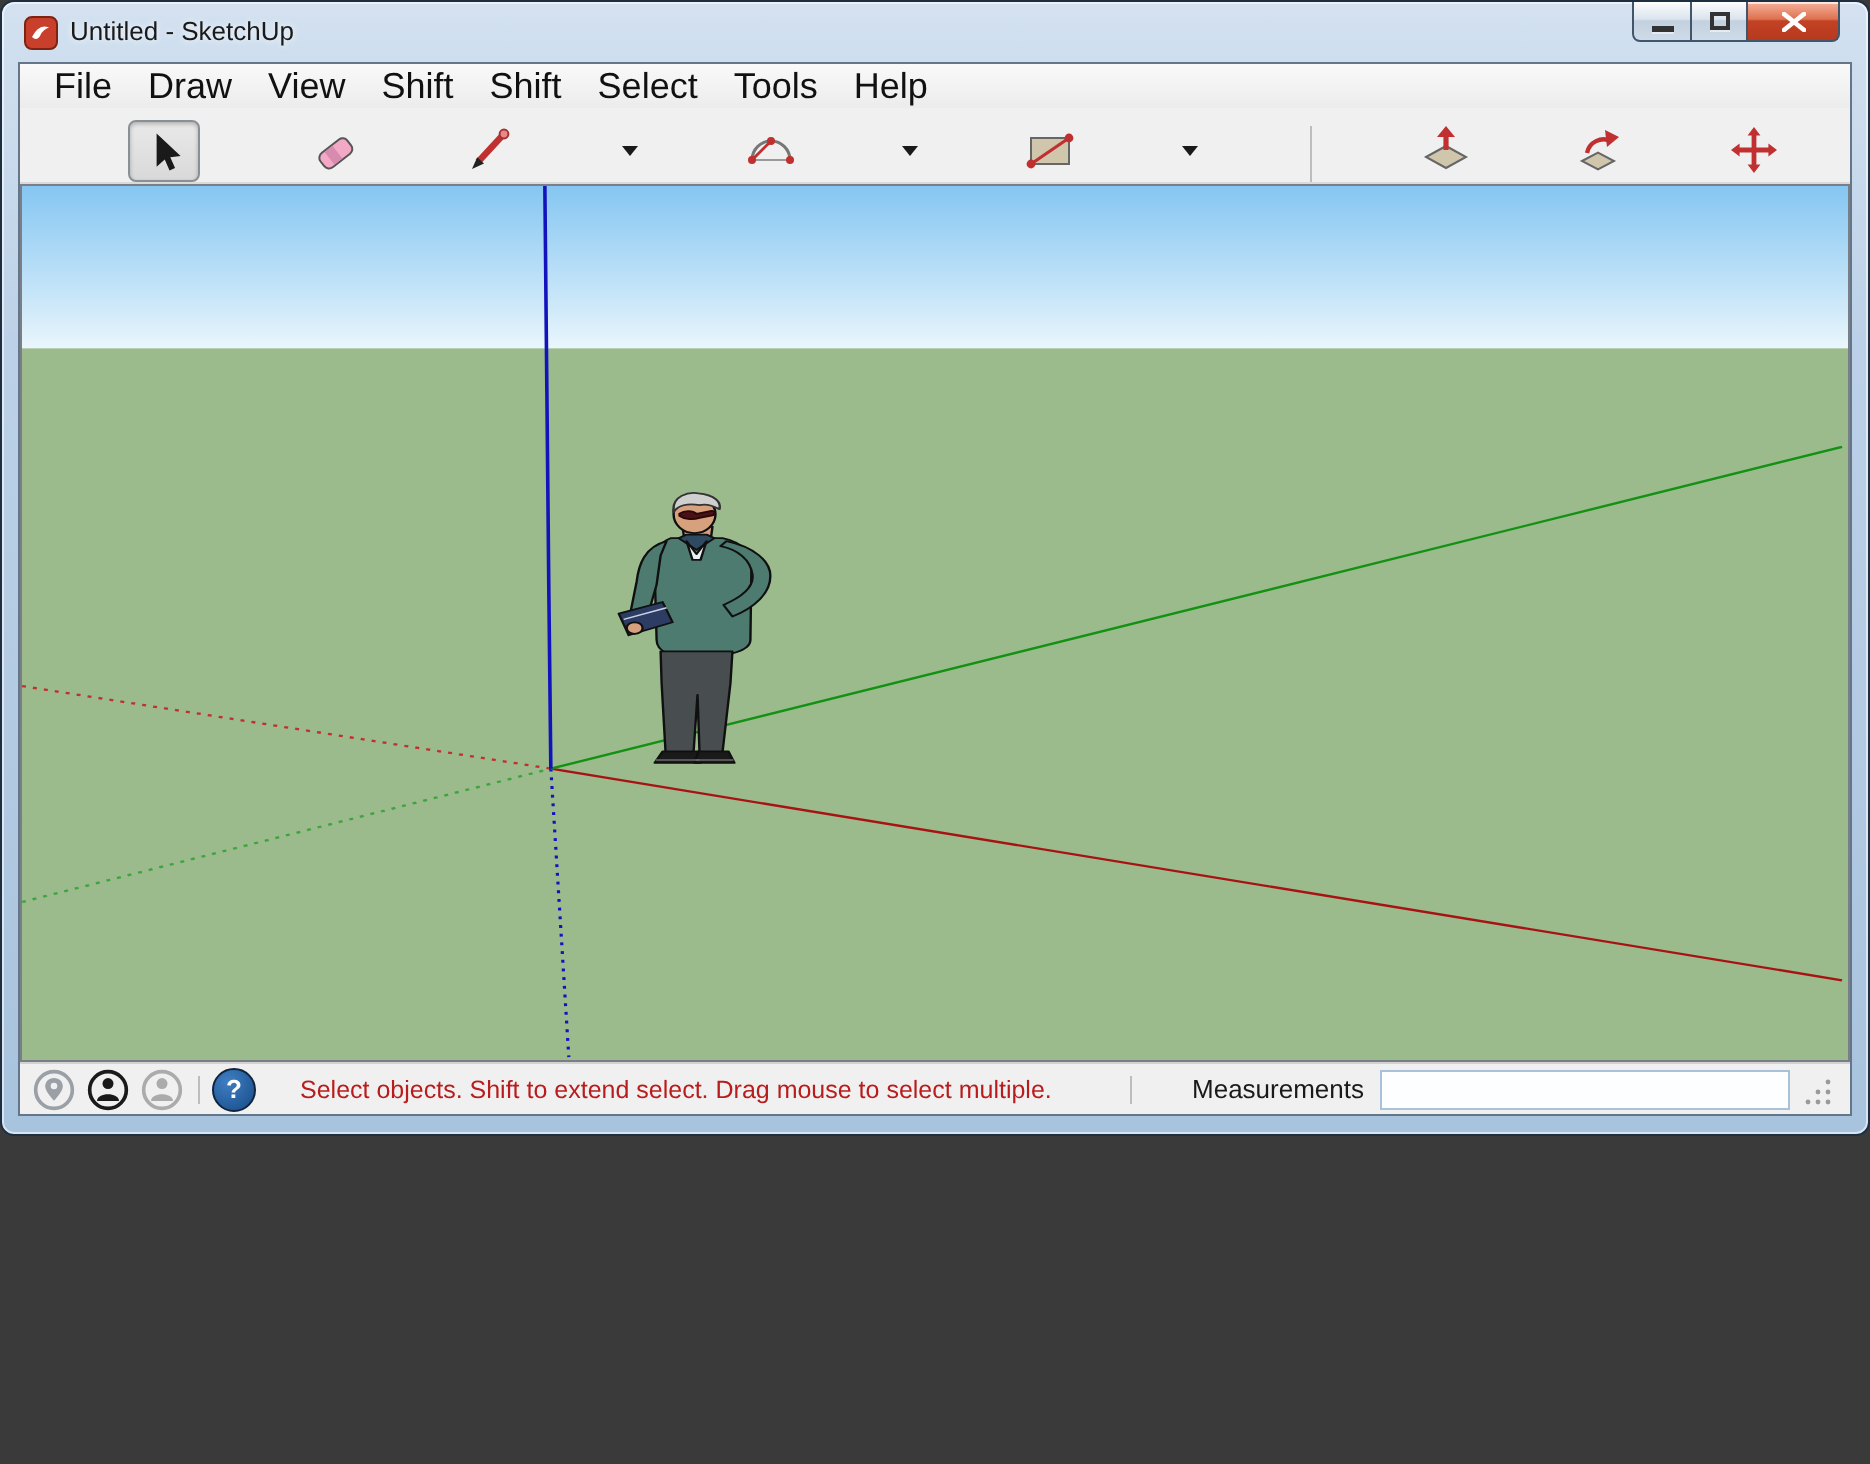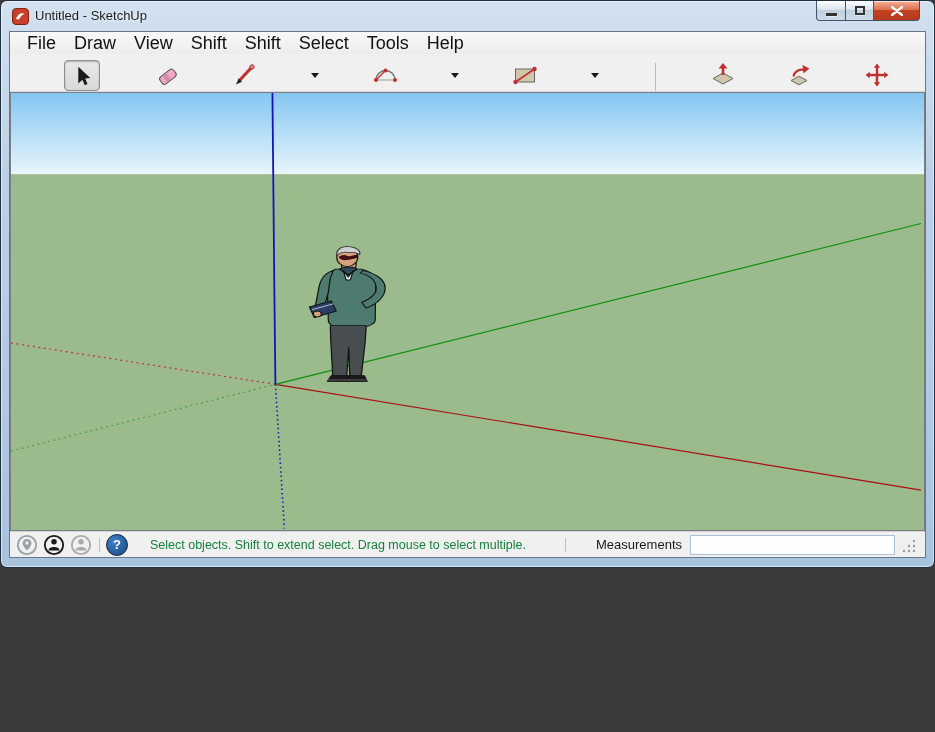--- a/index.html
+++ b/index.html
@@ -60,21 +60,21 @@
   .viewport svg.scene{display:block;width:100%;height:100%;}
 
   
   .statusbar{position:absolute;left:0;right:0;bottom:0;height:26px;background:#F0F0F0;
     border-top:1px solid #D2D2D2;display:flex;align-items:center;padding:0 8px 0 6px;}
   .sb-icon{width:22px;height:22px;margin-right:5px;flex:0 0 auto;cursor:default;}
   .sb-sep{width:1px;height:14px;background:#BDBDBD;margin:0 6px 0 2px;flex:0 0 auto;}
   .sb-help{width:22px;height:22px;border-radius:50%;background:radial-gradient(circle at 35% 30%,#3F7FC4,#174A86);
     border:1px solid #10243E;color:#fff;font-weight:bold;font-size:13px;
     display:flex;align-items:center;justify-content:center;margin-right:10px;flex:0 0 auto;cursor:default;}
-  .sb-text{font-size:12.5px;color:#15803d;flex:1 1 auto;white-space:nowrap;overflow:hidden;margin-left:12px;}
+  .sb-text{font-size:12.5px;color:#b91c1c;flex:1 1 auto;white-space:nowrap;overflow:hidden;margin-left:12px;}
   .measure-label{font-size:13px;color:#1a1a1a;margin:0 8px 0 24px;flex:0 0 auto;}
   .measure-input{width:205px;height:20px;border:1px solid #A9C2D9;background:#FDFEFF;
     font-family:"Liberation Sans",sans-serif;font-size:12px;padding:0 4px;flex:0 0 auto;outline:none;}
   .resize-grip{width:16px;height:16px;margin-left:6px;flex:0 0 auto;cursor:nwse-resize;}
 </style>
 </head>
 <body>
 
 <div class="window">
 

